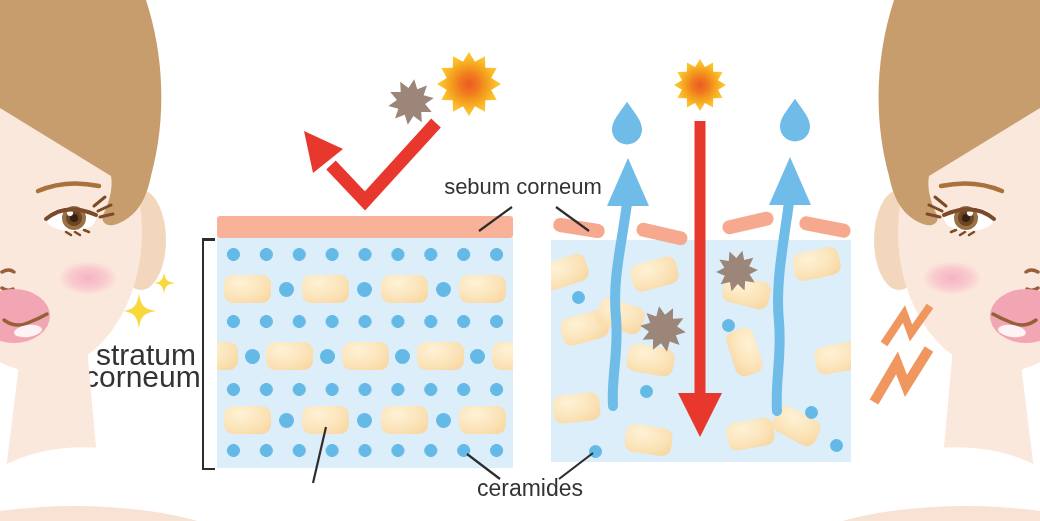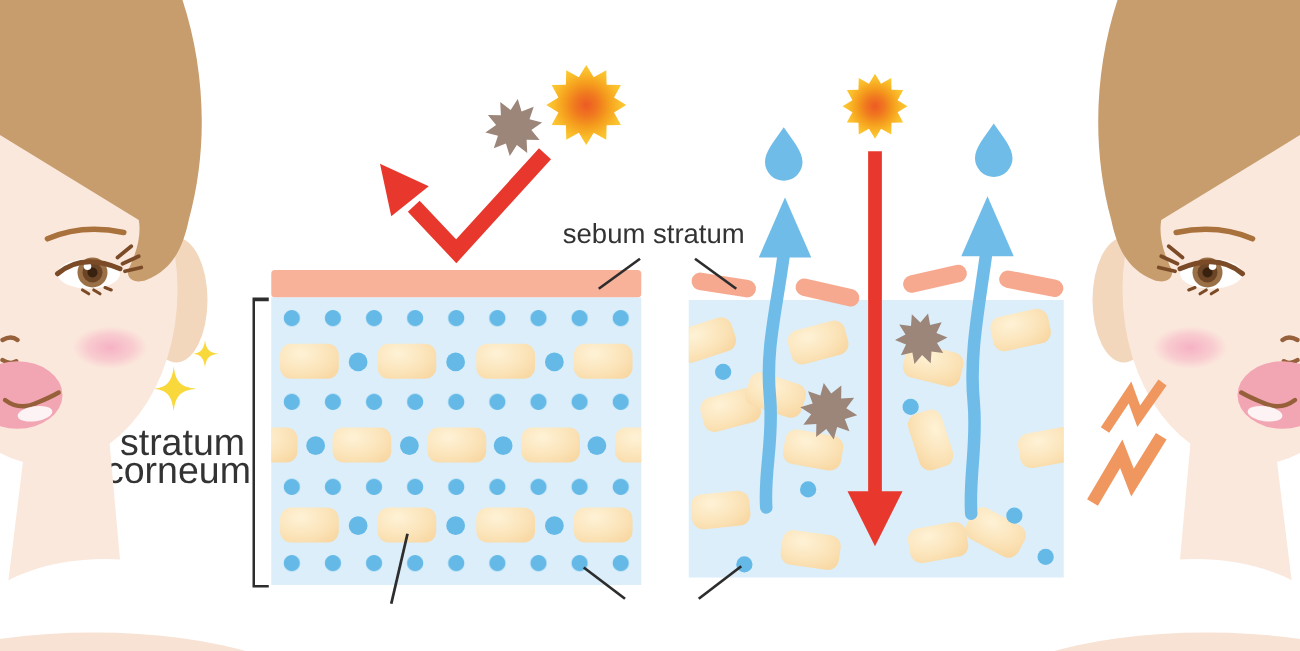--- a/index.html
+++ b/index.html
@@ -152,21 +152,22 @@
   <i class="frag" style="left:553px;top:221px;transform:rotate(9deg)"></i>
   <i class="frag" style="left:636px;top:227px;transform:rotate(13deg)"></i>
   <i class="frag" style="left:722px;top:216px;transform:rotate(-13deg)"></i>
   <i class="frag" style="left:799px;top:220px;transform:rotate(11deg)"></i>
 
   <div class="bracket"></div>
   <div class="lab lab-stratum">
     <div>stratum</div>
     <div>corneum</div>
   </div>
-  <div class="lab lab-sebum">sebum stratum</div>
+  <div class="lab lab-sebum">sebum corneum</div>
+  <div class="lab lab-ceram">ceramides</div>
 
   <div class="face left">
     <svg width="200" height="521" viewBox="0 0 200 521">
         <use href="#faceG"></use>
       </svg>
   </div>
   <div class="face right">
     <svg width="200" height="521" viewBox="0 0 200 521">
         <use href="#faceG"></use>
       </svg>

